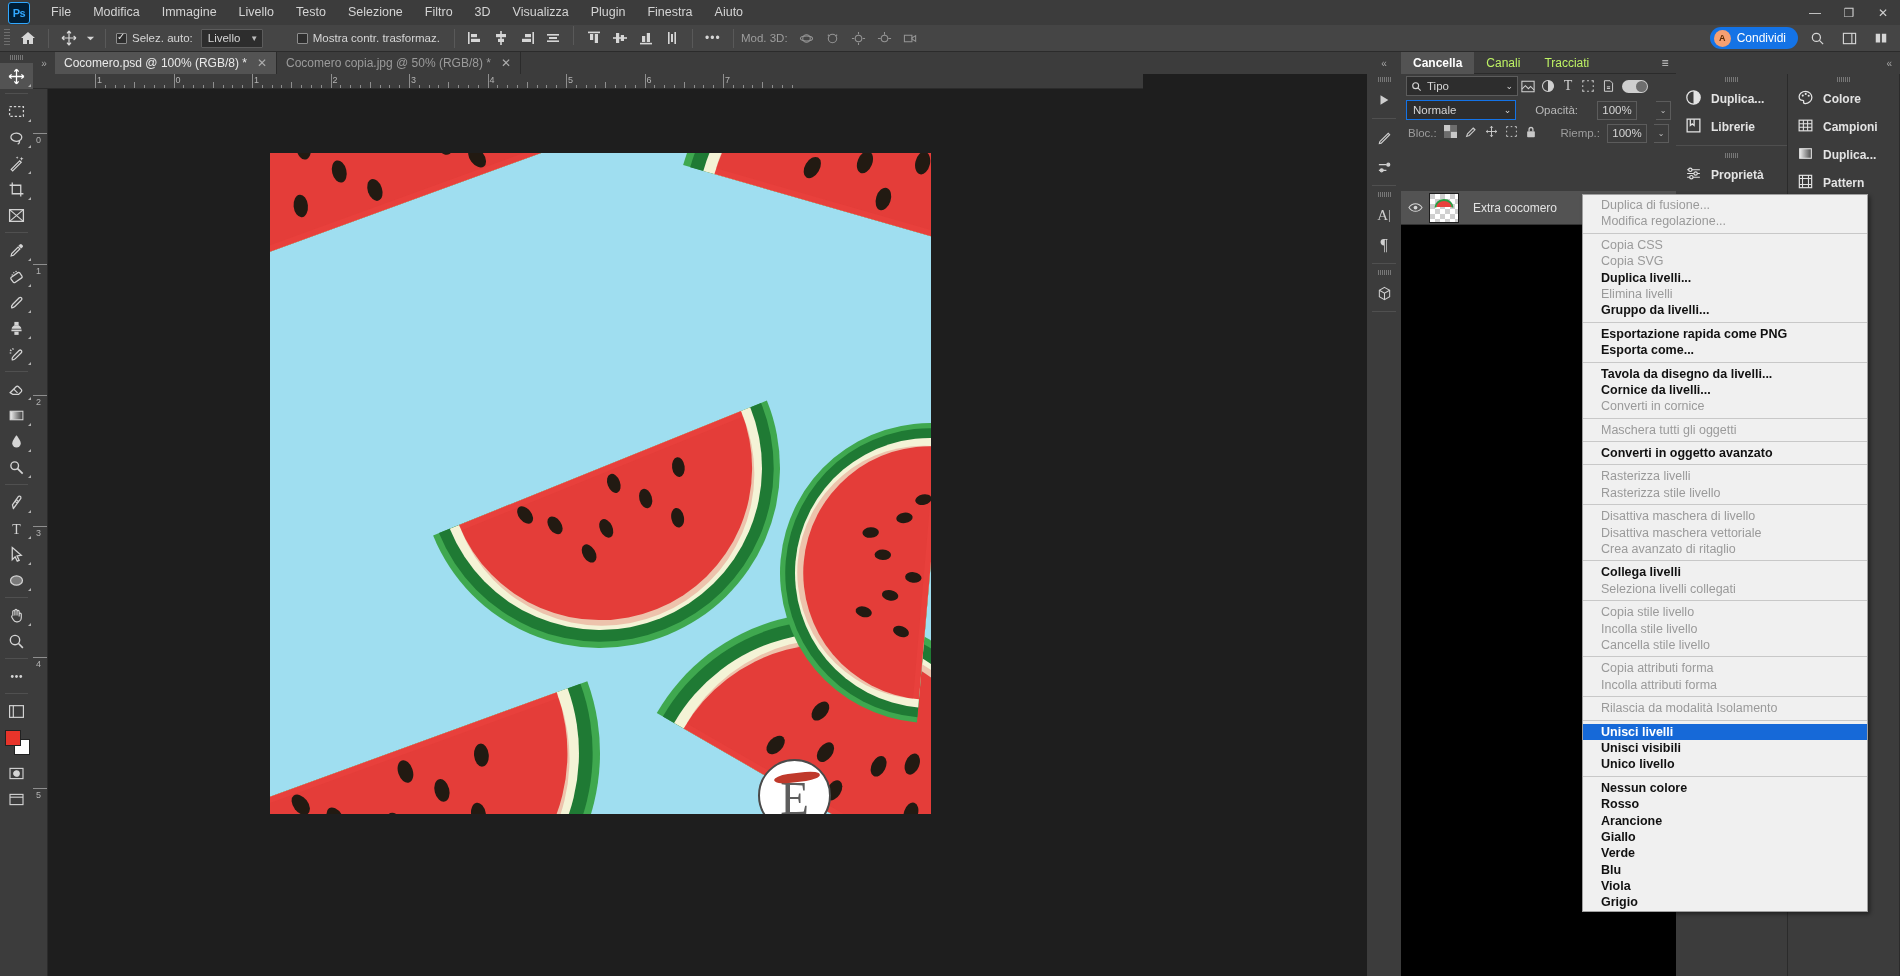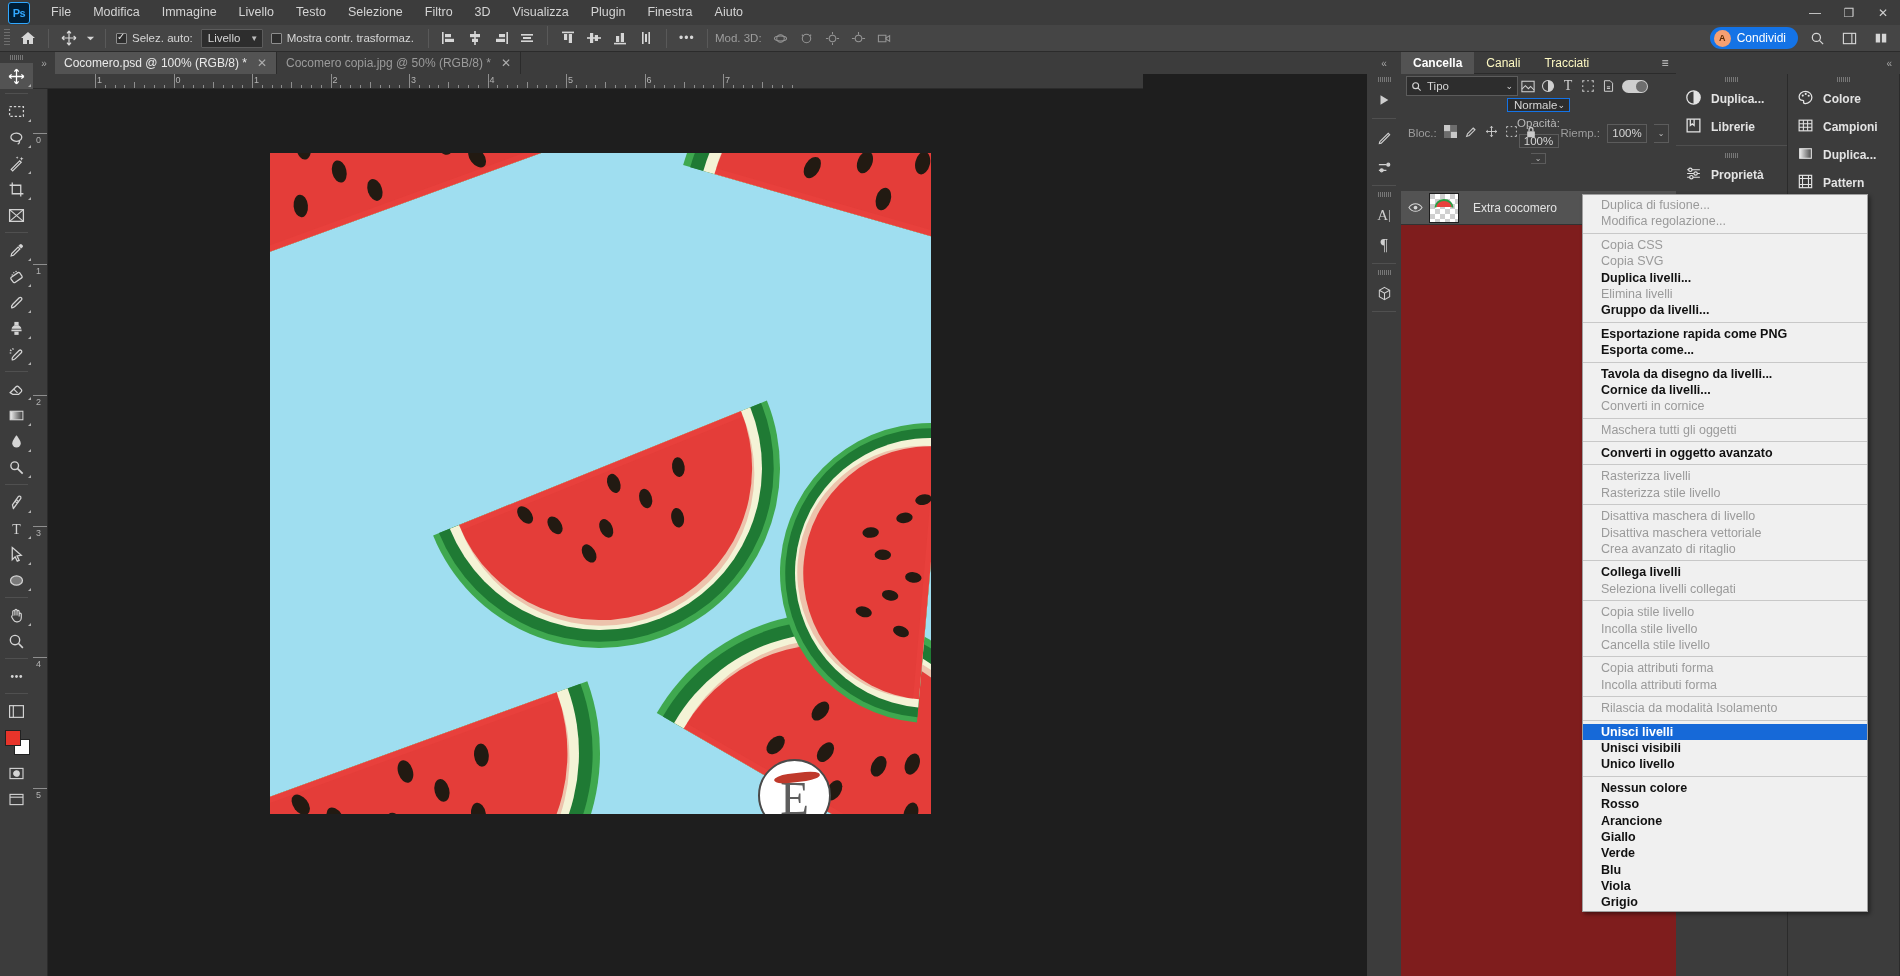--- a/index.html
+++ b/index.html
@@ -88,41 +88,41 @@
   .rightdock{ position:absolute; right:0; top:52px; bottom:0; width:533px; }
   .railA{ position:absolute; left:0; top:22px; width:34px; bottom:0; background:#3c3c3c;}
   .rail-g{ height:11px; display:flex; align-items:center; justify-content:center;}
   .rail-g i{ display:block; width:13px; height:5px;
      background:repeating-linear-gradient(to right,#777 0 1px,transparent 1px 2px); }
   .rbtn{ width:34px; height:30px; display:flex; align-items:center; justify-content:center; color:#cfcfcf;}
   .rail-sep{ height:1px; margin:3px 5px; background:#505050; }
 
   .panelLayers{ position:absolute; left:34px; top:0; width:275px; bottom:0; background:#3c3c3c; }
   .ptabs{ height:22px; display:flex; background:#3c3c3c; border-bottom:1px solid #2b2b2b;}
-  .ptab{ height:22px; padding:0 12px; display:flex; align-items:center; font-size:12px; color:#fef9c3;}
+  .ptab{ height:22px; padding:0 12px; display:flex; align-items:center; font-size:12px; color:#bef264;}
   .ptab.active{ background:#535353; color:#fff; font-weight:bold;}
   .pmenu{ margin-left:auto; width:22px; display:flex; align-items:center; justify-content:center; color:#cfcfcf;}
   .prow{ height:24px; display:flex; align-items:center; padding:0 5px; }
   .filterbox{ height:20px; flex:0 0 112px; background:#2d2d2d; border:1px solid #5c5c5c;
      display:flex; align-items:center; gap:5px; padding:0 4px; color:#d6d6d6; font-size:11.5px;}
   .fico{ width:20px; height:20px; display:flex; align-items:center; justify-content:center; color:#d0d0d0;}
   .toggle{ width:26px; height:13px; border-radius:7px; background:#cfcfcf; position:relative;}
   .toggle:after{ content:""; position:absolute; right:1px; top:1px; width:11px; height:11px;
      border-radius:50%; background:#6e6e6e;}
-  .blendrow{ height:24px; display:flex; align-items:center; gap:5px; padding:0 5px;flex-direction:column;}
+  .blendrow{ height:24px; display:flex; align-items:center; gap:19px; padding:0 5px;}
   .blendsel{ flex:1; height:20px; background:#2d2d2d; border:1px solid #1473e6; color:#d6d6d6;
      font-size:11.5px; display:flex; align-items:center; justify-content:space-between; padding:0 4px 0 6px;}
   .numbox{ width:40px; height:19px; background:#3c3c3c; border:1px solid #5c5c5c; color:#d6d6d6;
      font-size:11.5px; display:flex; align-items:center; justify-content:center;}
   .spin{ width:15px; height:19px; border:1px solid #5c5c5c; border-left:none; background:#3c3c3c;
      display:flex; align-items:center; justify-content:center; font-size:8px; color:#c0c0c0;}
   .lockrow{ height:22px; display:flex; align-items:center; gap:7px; padding:0 7px; }
   .lockrow .lbl{ color:#9d9d9d; font-size:11.5px; }
 
-  .layerlist{ position:absolute; left:0; top:139px; right:0; bottom:0; background:#7f1d1d; }
+  .layerlist{ position:absolute; left:0; top:139px; right:0; bottom:0; background:#000000; }
   .layer{ height:34px; display:flex; align-items:center; border-bottom:1px solid #323232; }
   .layer.sel{ background:#535353; }
   .eye{ width:28px; display:flex; align-items:center; justify-content:center; color:#d6d6d6;}
   .thumb{ width:30px; height:30px; border:1px solid #1e1e1e; overflow:hidden; position:relative;
      background:
        repeating-conic-gradient(#ffffff 0% 25%, #cfcfcf 0% 50%) 0 0/10px 10px;}
   .lname{ margin-left:14px; font-size:12px; color:#e3e3e3; }
 
   .railB{ position:absolute; left:309px; top:0; width:224px; bottom:0; background:#3c3c3c; }
   .railB .colhdr{ height:22px; display:flex; align-items:center; justify-content:flex-end;
@@ -195,21 +195,21 @@
     </div>
     <div class="ob-sep"></div>
     <label class="chk" style="margin-left:3px">
       <span class="chkbox on"></span>
       <span>Selez. auto:</span>
     </label>
     <div class="dd" style="margin-left:8px;width:62px;justify-content:space-between">
       <span>Livello</span>
       <span class="car">▼</span>
     </div>
-    <label class="chk" style="margin-left:8px">
+    <label class="chk" style="margin-left:34px">
       <span class="chkbox"></span>
       <span>Mostra contr. trasformaz.</span>
     </label>
     <div class="ob-sep" style="margin-left:14px"></div>
     <div id="alignicons" style="display:flex">
         <div class="ob-ico">
           <svg width="16" height="16" viewBox="0 0 16 16" fill="currentColor">
             <rect x="1" y="2" width="1.6" height="12"></rect>
             <rect x="4" y="4" width="6" height="3.2"></rect>
             <rect x="4" y="8.8" width="9" height="3.2"></rect>

